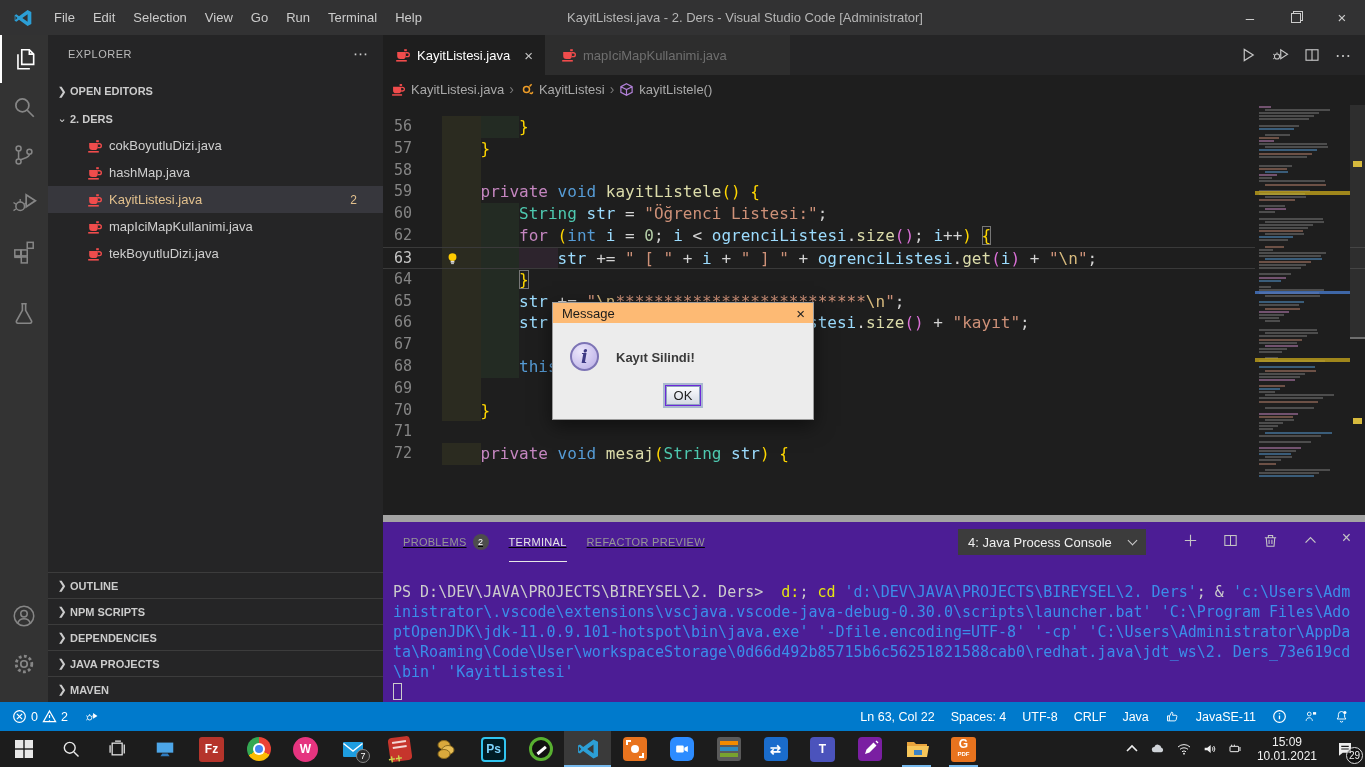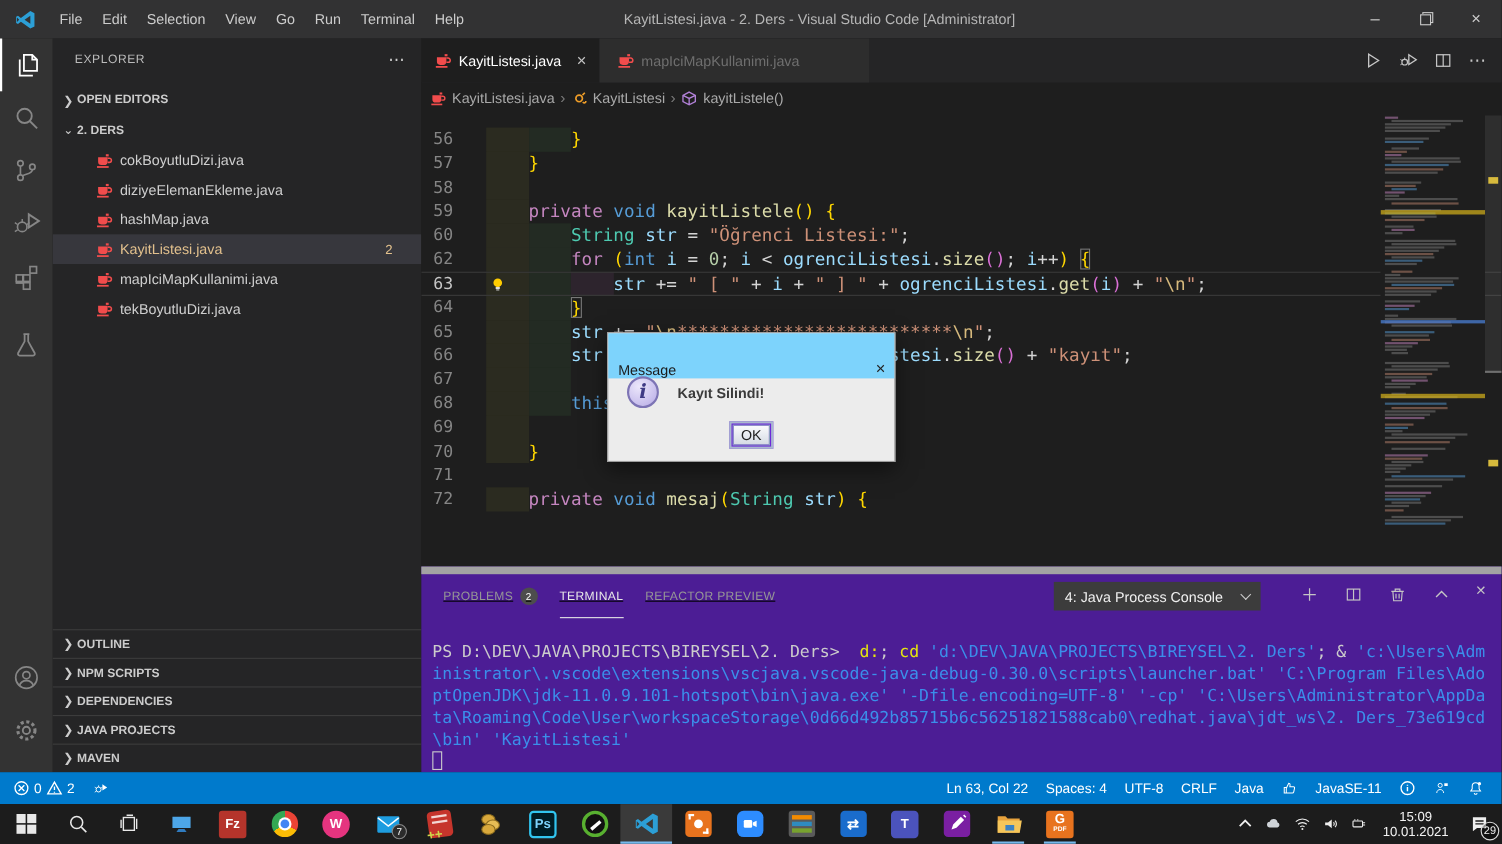--- a/index.html
+++ b/index.html
@@ -93,21 +93,21 @@
   #panel-actions { position:absolute; right:14px; top:10px; display:flex; gap:23px; color:#c5c5c5; }
   #panel-actions svg { width:17px; height:17px; }
   #terminal { position:absolute; left:10px; top:60px; right:6px; bottom:0;
     font-family:"DejaVu Sans Mono", monospace; font-size:15px; line-height:20px; white-space:pre; }
   .t-w { color:#cccccc; } .t-y { color:#e5e510; } .t-b { color:#3b8eea;text-align:right; }
   #term-cursor { display:inline-block; width:9px; height:17px; border:1px solid #cccccc; vertical-align:-3px; }
 
   
   #dialog { position:absolute; left:552px; top:302px; width:262px; height:118px; background:#ececec;
     border:1px solid #9b9b9b; box-shadow:0 6px 18px rgba(0,0,0,.5); z-index:50; }
-  #dlg-title { height:41px; background:#7dd3fc; display:flex; align-items:flex-end; padding:0 8px 0 9px;
+  #dlg-title { height:20px; background:#fdba74; display:flex; align-items:center; padding:0 8px 0 9px;
     font-size:13px; color:#1b1b1b; }
   #dlg-close { margin-left:auto; font-size:15px; color:#222; }
   #dlg-icon { position:absolute; left:17px; top:39px; width:29px; height:29px; border-radius:50%;
     background:radial-gradient(circle at 35% 30%, #ece7fb, #b7abe6); border:2px solid #7d74b5;
     color:#3f3a85; font:bold italic 18px "DejaVu Serif", serif; display:flex; align-items:center; justify-content:center; }
   #dlg-msg { position:absolute; left:63px; top:47px; font-size:13px; font-weight:bold; color:#3a3a3a; }
   #dlg-btn { position:absolute; left:50%; transform:translateX(-50%); top:80px; width:40px; height:25px;
     border:2px solid #a9b8cf; background:#6d28d9; padding:1px; }
   #dlg-btn-inner { width:100%; height:100%; border:1px solid #8ea2c0; background:linear-gradient(#fafbfd,#d5dbe4);
     display:flex; align-items:center; justify-content:center; font-size:13px; color:#222; }
@@ -238,31 +238,20 @@
       <div class="file-row">
         <span class="file-ico">
           <svg viewBox="0 0 16 16">
             <path fill="#f14c4c" d="M2.2 5h8.6v4.2A3 3 0 0 1 7.8 12H5.2a3 3 0 0 1-3-3z"></path>
             <path fill="none" stroke="#f14c4c" stroke-width="1.4" d="M10.8 5.8h1.6a1.9 1.9 0 0 1 0 3.8h-1.6"></path>
             <rect x="1.2" y="13" width="10.6" height="1.6" fill="#f14c4c"></rect>
             <rect x="9.2" y="2.2" width="2.6" height="2" fill="#f14c4c"></rect>
           </svg>
         </span>
         <span>cokBoyutluDizi.java</span>
-      </div>
-      <div class="file-row">
-        <span class="file-ico">
-          <svg viewBox="0 0 16 16">
-            <path fill="#f14c4c" d="M2.2 5h8.6v4.2A3 3 0 0 1 7.8 12H5.2a3 3 0 0 1-3-3z"></path>
-            <path fill="none" stroke="#f14c4c" stroke-width="1.4" d="M10.8 5.8h1.6a1.9 1.9 0 0 1 0 3.8h-1.6"></path>
-            <rect x="1.2" y="13" width="10.6" height="1.6" fill="#f14c4c"></rect>
-            <rect x="9.2" y="2.2" width="2.6" height="2" fill="#f14c4c"></rect>
-          </svg>
-        </span>
-        <span>diziyeElemanEkleme.java</span>
       </div>
       <div class="file-row">
         <span class="file-ico">
           <svg viewBox="0 0 16 16">
             <path fill="#f14c4c" d="M2.2 5h8.6v4.2A3 3 0 0 1 7.8 12H5.2a3 3 0 0 1-3-3z"></path>
             <path fill="none" stroke="#f14c4c" stroke-width="1.4" d="M10.8 5.8h1.6a1.9 1.9 0 0 1 0 3.8h-1.6"></path>
             <rect x="1.2" y="13" width="10.6" height="1.6" fill="#f14c4c"></rect>
             <rect x="9.2" y="2.2" width="2.6" height="2" fill="#f14c4c"></rect>
           </svg>
         </span>

